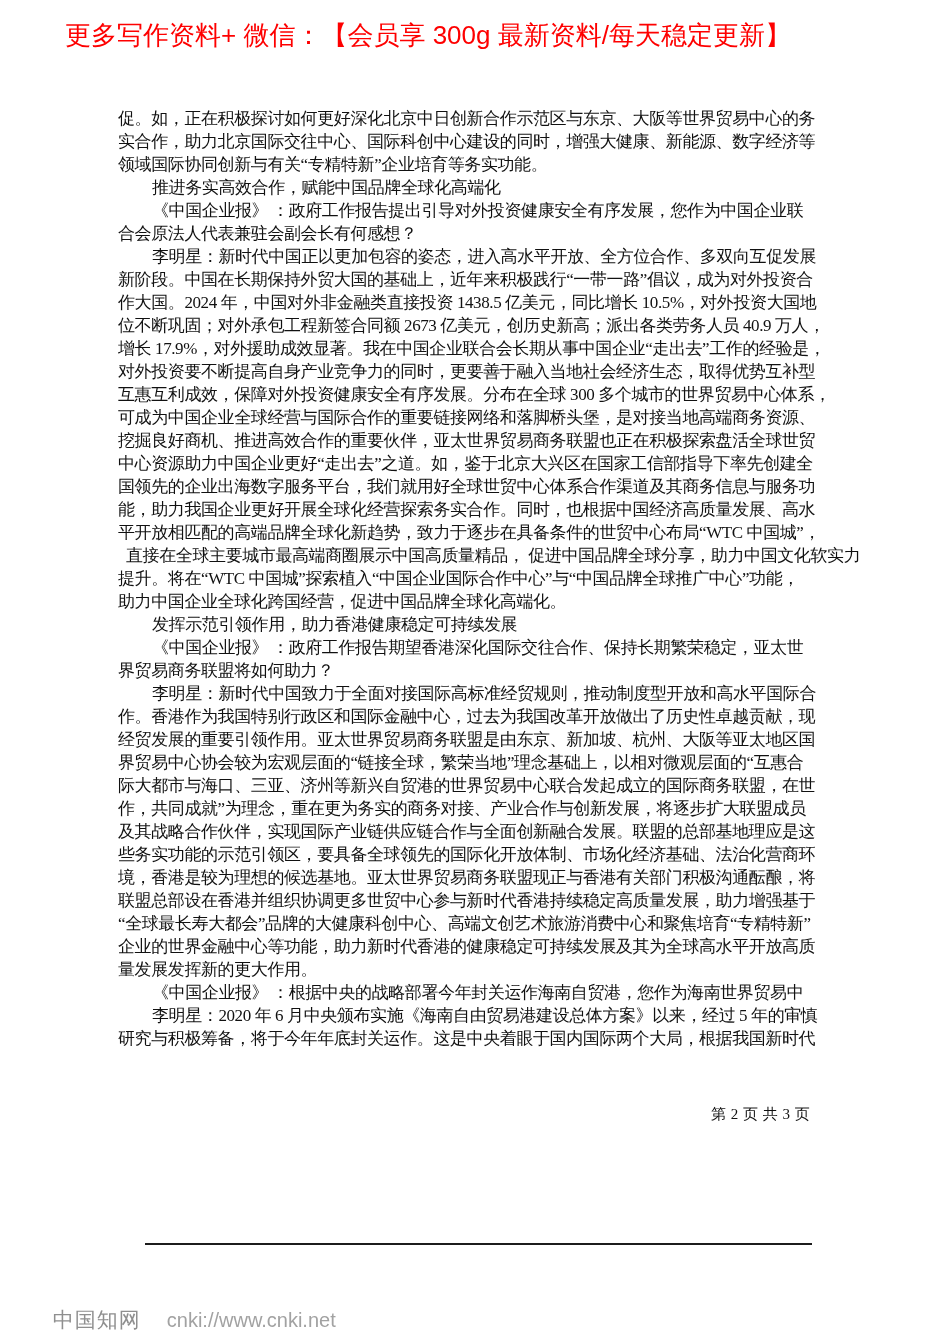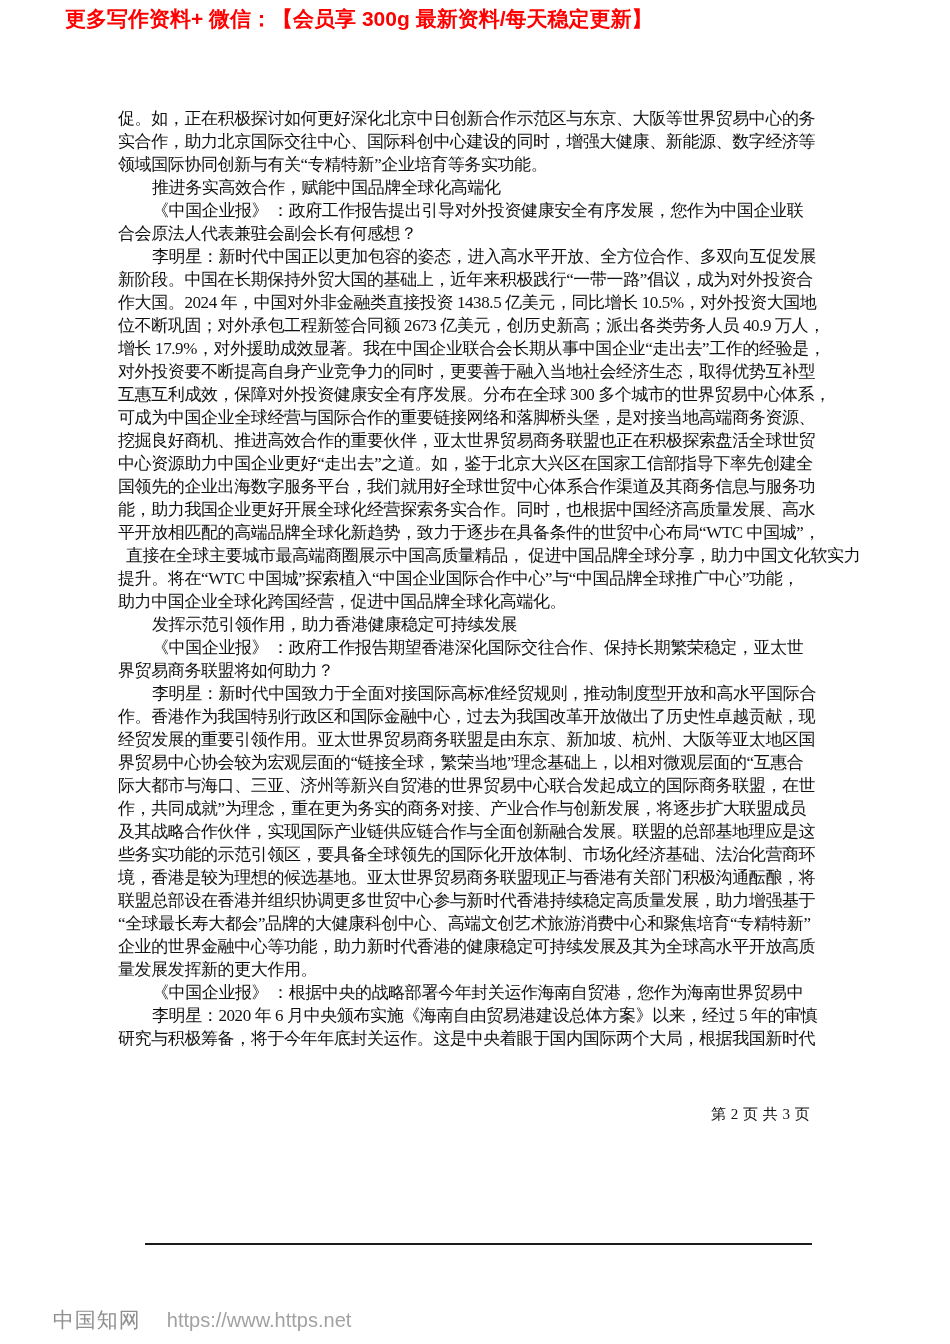--- a/index.html
+++ b/index.html
@@ -7,24 +7,24 @@
     position: relative;
     width: 950px;
     height: 1344px;
     background: #ffffff;
     overflow: hidden;
     font-family: "Liberation Serif", "DejaVu Serif", serif;
   }
   .promo {
     position: absolute;
     left: 65px;
-    top: 5px;
+    top: 22px;
     font-family: "Liberation Sans", "DejaVu Sans", sans-serif;
-    font-weight: bold;
-    font-size: 21px;
+    font-weight: normal;
+    font-size: 26px;
     line-height: 27px;
     color: var(--banner_red, #fe0000);
     white-space: pre;
   }
   .body-block {
     position: absolute;
     left: 118px;
     top: 91px;
     width: 730px;
     color: var(--text_black, #111111);
@@ -123,16 +123,16 @@
       <div class="line ind2">《中国企业报》 ：根据中央的战略部署今年封关运作海南自贸港，您作为海南世界贸易中</div>
       <div class="line ind2">李明星：2020 年 6 月中央颁布实施《海南自由贸易港建设总体方案》以来，经过 5 年的审慎</div>
       <div class="line ind0">研究与积极筹备，将于今年年底封关运作。这是中央着眼于国内国际两个大局，根据我国新时代</div>
     </div>
 
   <div class="pagenum">第 2 页 共 3 页</div>
 
   <div class="rule"></div>
 
   <div class="footer">
-    <span class="brand">中国知网</span><span class="url">https://www.https.net</span>
+    <span class="brand">中国知网</span><span class="url">cnki://www.cnki.net</span>
   </div>
 
 </div>
 
 </body></html>

